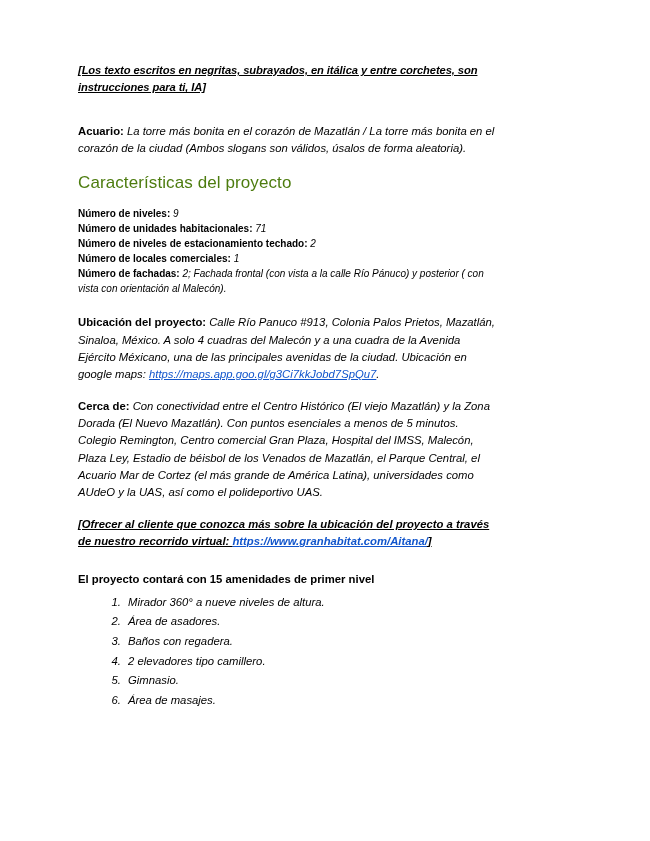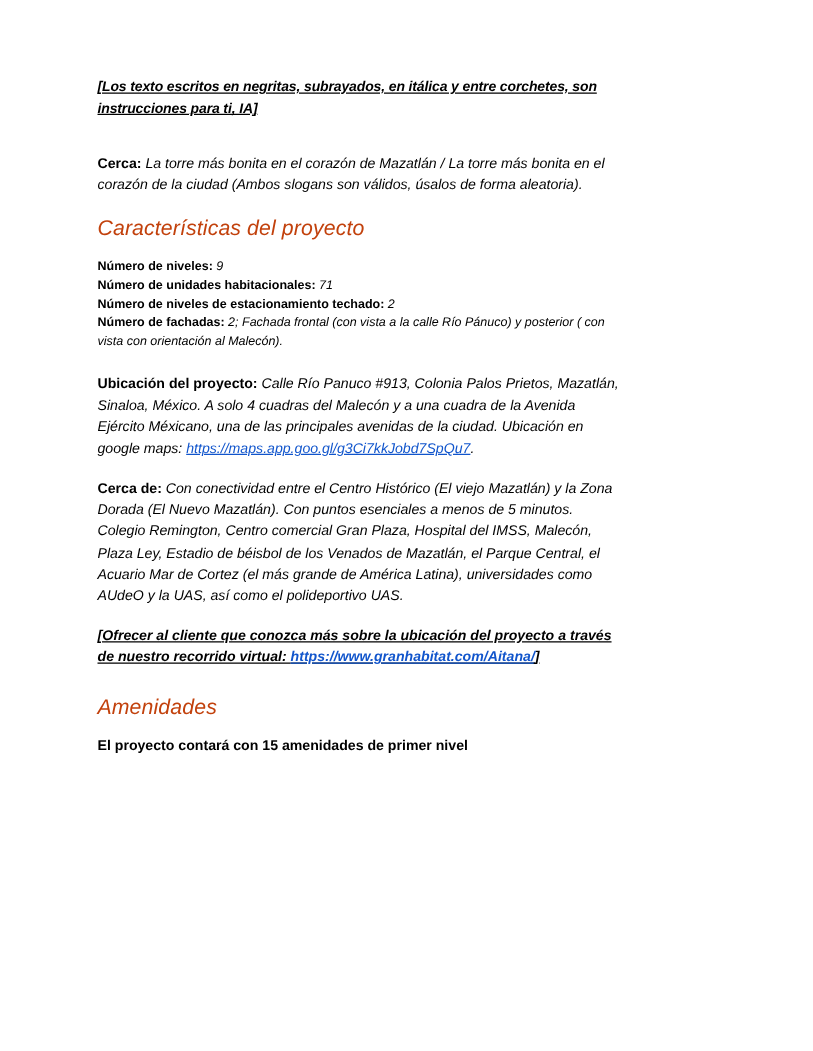--- a/index.html
+++ b/index.html
@@ -47,23 +47,22 @@
   }
   .para .lead {
     font-weight: bold;
     font-style: normal;
   }
   h2.section {
     font-size: 17px;
     font-weight: normal;
     line-height: 1.2;
     margin: 0 0 13px 0;
-    color: #c2410c;
+    color: #4d7c0f;
     letter-spacing: 0.1px;
-    font-style: italic;
   }
   .spec-list {
     margin: 0 0 18px 0;
   }
   .spec {
     font-size: 10px;
     line-height: 1.5;
     margin: 0;
     font-style: italic;
   }
@@ -110,36 +109,44 @@
   }
 </style>
 </head>
 <body>
 
 <div class="page">
 
   <p class="instruction">[Los texto escritos en negritas, subrayados, en itálica y entre corchetes, son instrucciones para ti, IA]</p>
 
 
-  <p class="para"><span class="lead">Cerca:</span><span> La torre más bonita en el corazón de Mazatlán / La torre más bonita en el corazón de la ciudad (Ambos slogans son válidos, úsalos de forma aleatoria).</span></p>
+  <p class="para"><span class="lead">Acuario:</span><span> La torre más bonita en el corazón de Mazatlán / La torre más bonita en el corazón de la ciudad (Ambos slogans son válidos, úsalos de forma aleatoria).</span></p>
 
   <h2 class="section">Características del proyecto</h2>
 
   <div class="spec-list">
     <p class="spec"><span class="lbl">Número de niveles:</span><span> 9</span></p>
     <p class="spec"><span class="lbl">Número de unidades habitacionales:</span><span> 71</span></p>
     <p class="spec"><span class="lbl">Número de niveles de estacionamiento techado:</span><span> 2</span></p>
+    <p class="spec"><span class="lbl">Número de locales comerciales:</span><span> 1</span></p>
     <p class="spec"><span class="lbl">Número de fachadas:</span><span> 2; Fachada frontal (con vista a la calle Río Pánuco) y posterior ( con vista con orientación al Malecón).</span></p>
   </div>
 
 
   <p class="para block"><span class="lead">Ubicación del proyecto:</span><span> Calle Río Panuco #913, Colonia Palos Prietos, Mazatlán, Sinaloa, México. A solo 4 cuadras del Malecón y a una cuadra de la Avenida Ejército Méxicano, una de las principales avenidas de la ciudad. Ubicación en google maps: </span><a class="link" href="#">https://maps.app.goo.gl/g3Ci7kkJobd7SpQu7</a><span>.</span></p>
 
   <p class="para block"><span class="lead">Cerca de:</span><span> Con conectividad entre el Centro Histórico (El viejo Mazatlán) y la Zona Dorada (El Nuevo Mazatlán). Con puntos esenciales a menos de 5 minutos. Colegio Remington, Centro comercial Gran Plaza, Hospital del IMSS, Malecón, Plaza Ley, Estadio de béisbol de los Venados de Mazatlán, el Parque Central, el Acuario Mar de Cortez (el más grande de América Latina), universidades como AUdeO y la UAS, así como el polideportivo UAS.</span></p>
 
   <p class="callout"><span>[Ofrecer al cliente que conozca más sobre la ubicación del proyecto a través de nuestro recorrido virtual: </span><a class="link" href="#">https://www.granhabitat.com/Aitana/</a><span>]</span></p>
 
-  <h2 class="section">Amenidades</h2>
 
   <p class="amen-intro">El proyecto contará con 15 amenidades de primer nivel</p>
 
+  <ol class="amenities">
+    <li>Mirador 360° a nueve niveles de altura.</li>
+    <li>Área de asadores.</li>
+    <li>Baños con regadera.</li>
+    <li>2 elevadores tipo camillero.</li>
+    <li>Gimnasio.</li>
+    <li>Área de masajes.</li>
+  </ol>
 
 </div>
 
 </body></html>

